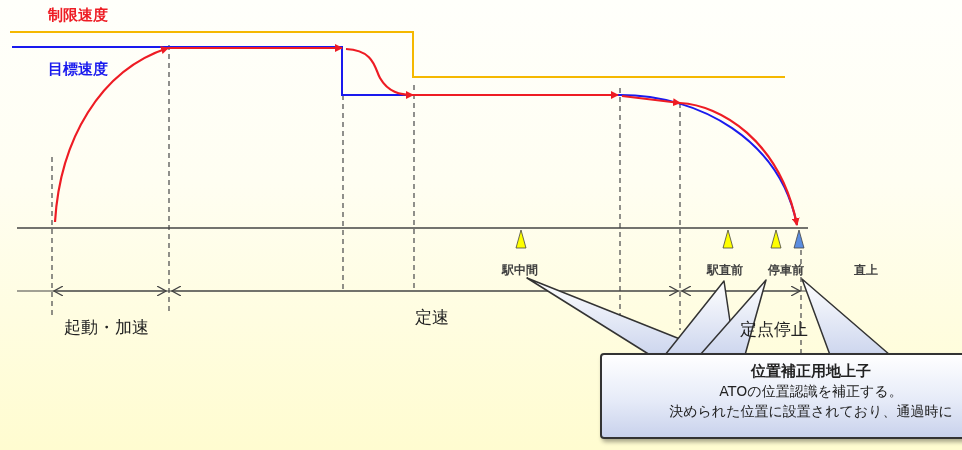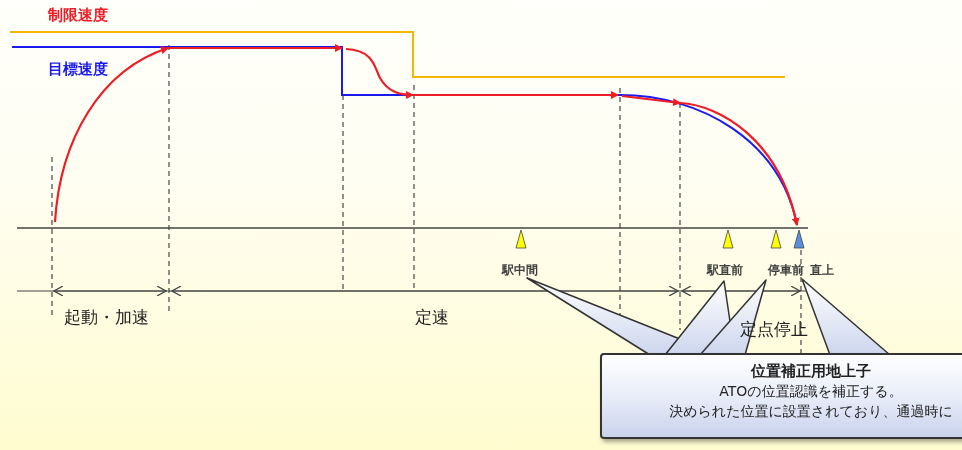--- a/index.html
+++ b/index.html
@@ -87,26 +87,26 @@
     <polygon points="521,230 516,248 526,248" fill="#ffff00"></polygon>
     <polygon points="728,230 723,248 733,248" fill="#ffff00"></polygon>
     <polygon points="776,230 771,248 781,248" fill="#ffff00"></polygon>
     <polygon points="799,230 794,248 804,248" fill="#5b8de0"></polygon>
   </g>
 </svg>
 
 <div class="lbl legend-limit">制限速度</div>
 <div class="lbl legend-target">目標速度</div>
 
-<div class="phase" style="left:64px; top:306px;">起動・加速</div>
+<div class="phase" style="left:64px; top:316px;">起動・加速</div>
 <div class="phase" style="left:415px; top:306px;">定速</div>
 <div class="phase" style="left:740px; top:318px;">定点停止</div>
 
 <div class="beacon-lbl" style="left:502px; top:262px;">駅中間</div>
 <div class="beacon-lbl" style="left:707px; top:262px;">駅直前</div>
 <div class="beacon-lbl" style="left:756px; top:262px;margin-left:12px;">停車前</div>
-<div class="beacon-lbl" style="left:810px; top:262px;">直上</div>
+<div class="beacon-lbl" style="left:854px; top:262px;">直上</div>
 
 <div class="callout">
   <div class="callout-title">位置補正用地上子</div>
   <div class="callout-body">ATOの位置認識を補正する。</div>
   <div class="callout-body">決められた位置に設置されており、通過時に</div>
 </div>
 
 </body></html>

